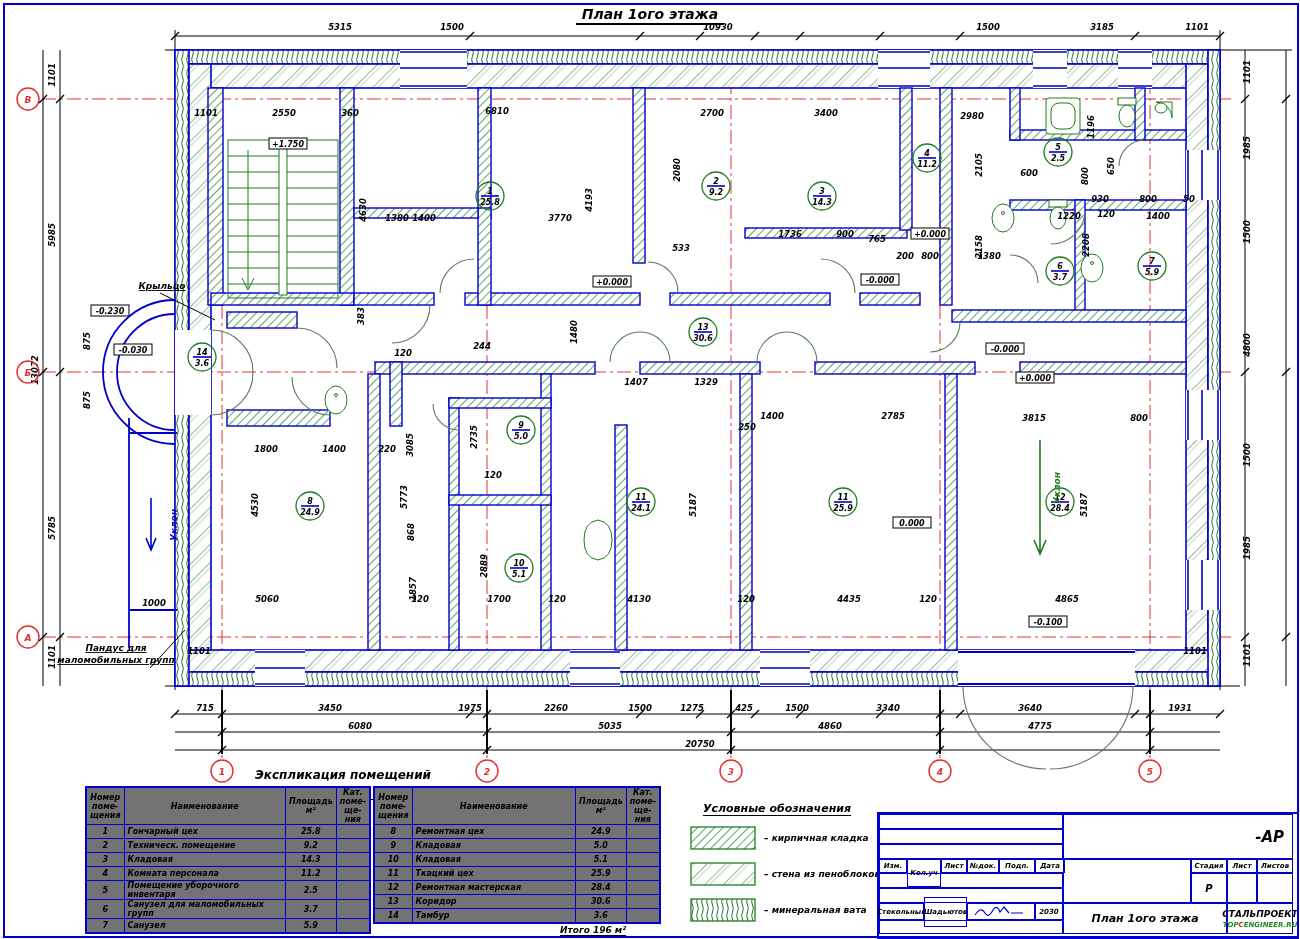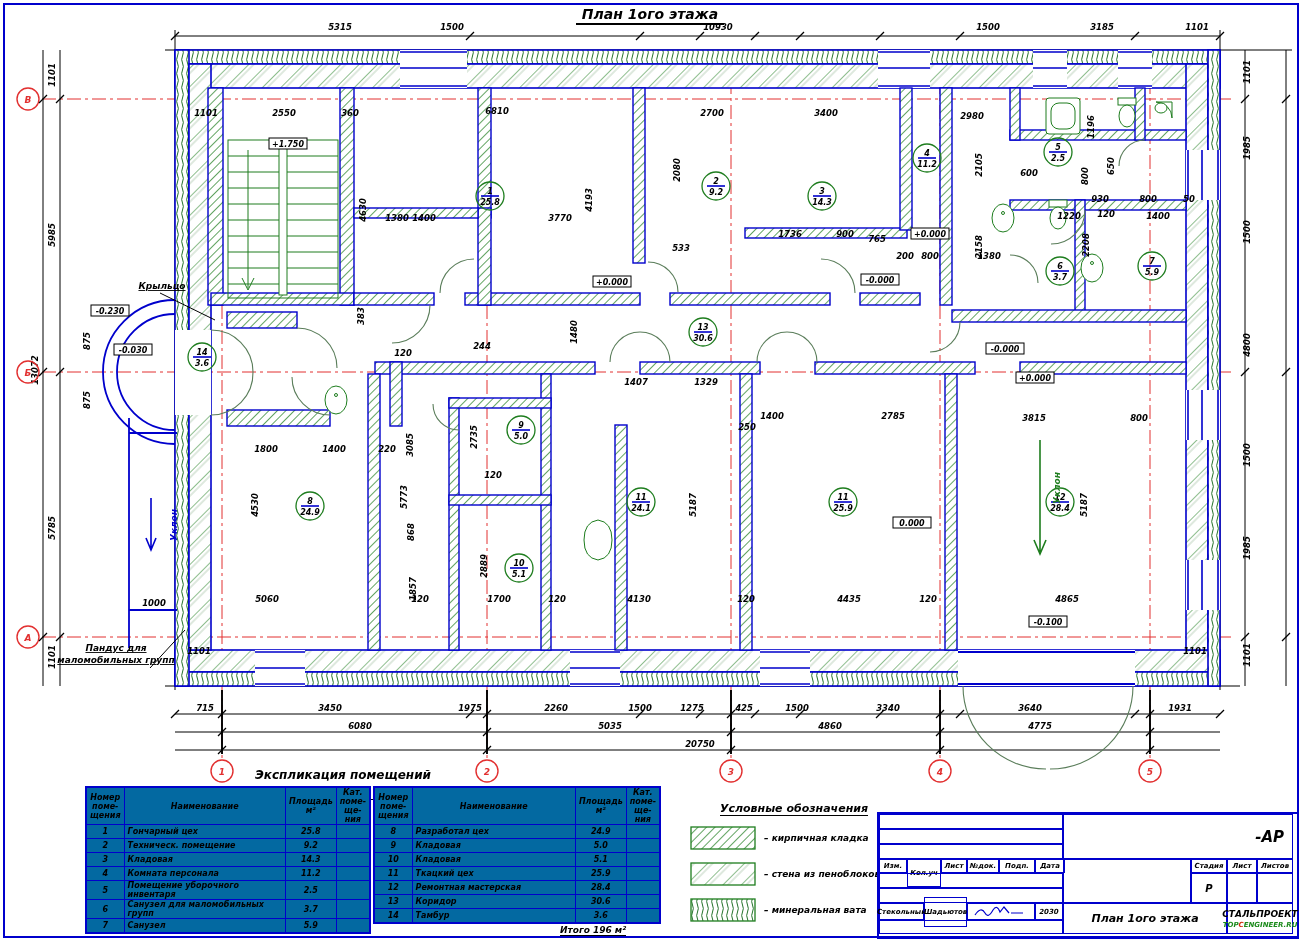--- a/index.html
+++ b/index.html
@@ -6,34 +6,34 @@
   .sheet{position:relative;width:1300px;height:939px;background:#fff;overflow:hidden;
          font-family:"Liberation Sans",sans-serif;}
   .frame{position:absolute;left:3px;top:3px;width:1292px;height:931px;border:2px solid #0000cc;}
   svg text{font-family:"DejaVu Sans",sans-serif;}
   .plan-title{position:absolute;left:0;top:6px;width:1300px;text-align:center;
       font:bold italic 14px "DejaVu Sans",sans-serif;}
   .plan-title span{border-bottom:2px solid #000;padding:0 6px 1px;}
   
   .exp-title{position:absolute;left:255px;top:768px;font:bold italic 12px "DejaVu Sans",sans-serif;
       border-bottom:1.5px solid #000;padding-bottom:17px;}
-  table.exp{position:absolute;border-collapse:collapse;background:#0369a1;
+  table.exp{position:absolute;border-collapse:collapse;background:#737373;
       font:bold italic 8px "DejaVu Sans",sans-serif;color:#000;}
   table.exp th,table.exp td{border:1px solid #0000cc;padding:0 3px;height:13px;}
   table.exp th{font:bold italic 8px "DejaVu Sans",sans-serif;text-align:center;}
   table.exp{border:2px solid #0000cc;}
   table.exp td.c{text-align:center;}
   .t1{left:85px;top:786px;width:286px;}
   .t2{left:373px;top:786px;width:288px;}
   .total{position:absolute;left:560px;top:925px;font:bold italic 9px "DejaVu Sans",sans-serif;
       border-bottom:1px solid #000;}
   
   .legend{position:absolute;left:690px;top:798px;width:200px;}
   .legend .lt{font:bold italic 11px "DejaVu Sans",sans-serif;border-bottom:1.5px solid #000;
-      display:inline-block;margin-left:30px;margin-bottom:10px;}
+      display:inline-block;margin-left:13px;margin-bottom:10px;}
   .legend .row{display:flex;align-items:center;margin-bottom:12px;}
   .legend .row svg{flex:0 0 66px;}
   .legend .row .ll{font:bold italic 9px "DejaVu Sans",sans-serif;margin-left:8px;}
   
   .tb{position:absolute;left:877px;top:812px;width:418px;height:124px;border:2px solid #0000cc;
       font:bold italic 7px "DejaVu Sans",sans-serif;color:#000;}
   .tb *{box-sizing:border-box;}
   .tb .cell{position:absolute;border:1px solid #0000cc;display:flex;align-items:center;justify-content:center;text-align:center;}
   .code{font:bold italic 15px "DejaVu Sans",sans-serif;justify-content:flex-end !important;padding-right:8px;padding-left:28px;}
   .company{font:bold italic 13px "DejaVu Sans",sans-serif;flex-direction:column;}
@@ -612,21 +612,21 @@
         <tr>
       <th style="width:30px">Номер<br>поме-<br>щения</th>
       <th>Наименование</th>
       <th style="width:42px">Площадь<br>м²</th>
       <th style="width:26px">Кат.<br>поме-<br>ще-<br>ния</th>
     </tr>
       </thead>
     <tbody id="tb2">
         <tr>
           <td class="c">8</td>
-          <td>Разработал цех</td>
+          <td>Ремонтная цех</td>
           <td class="c">24.9</td>
           <td></td>
         </tr>
         <tr>
           <td class="c">9</td>
           <td>Кладовая</td>
           <td class="c">5.0</td>
           <td></td>
         </tr>
         <tr>

